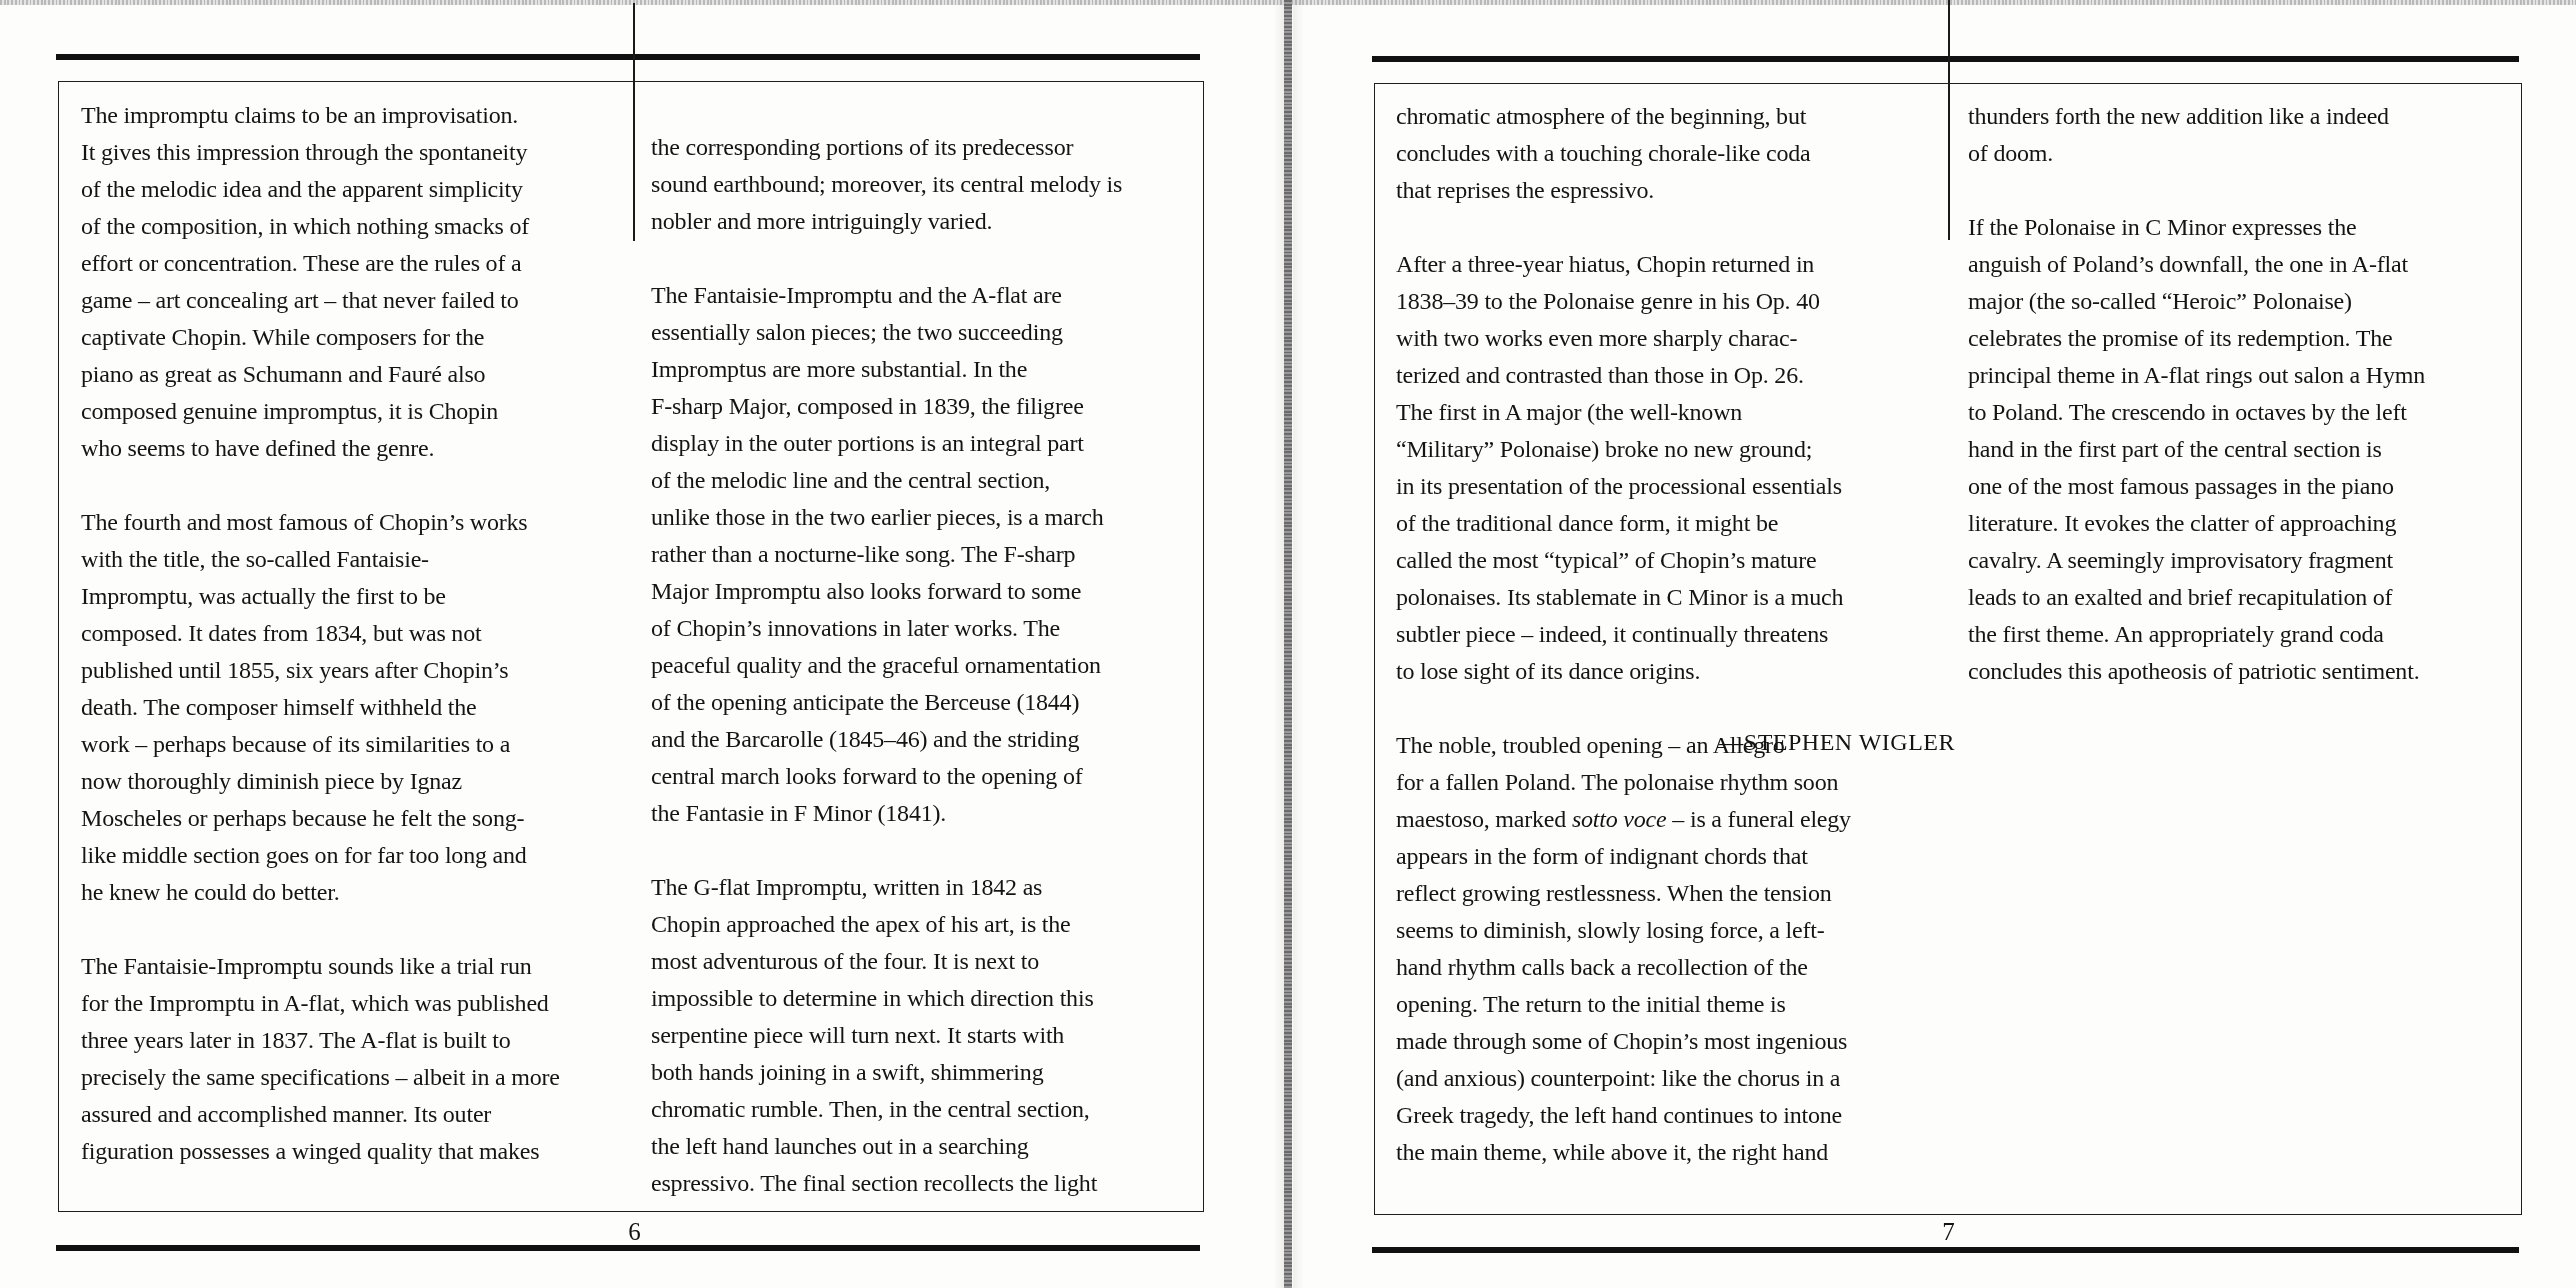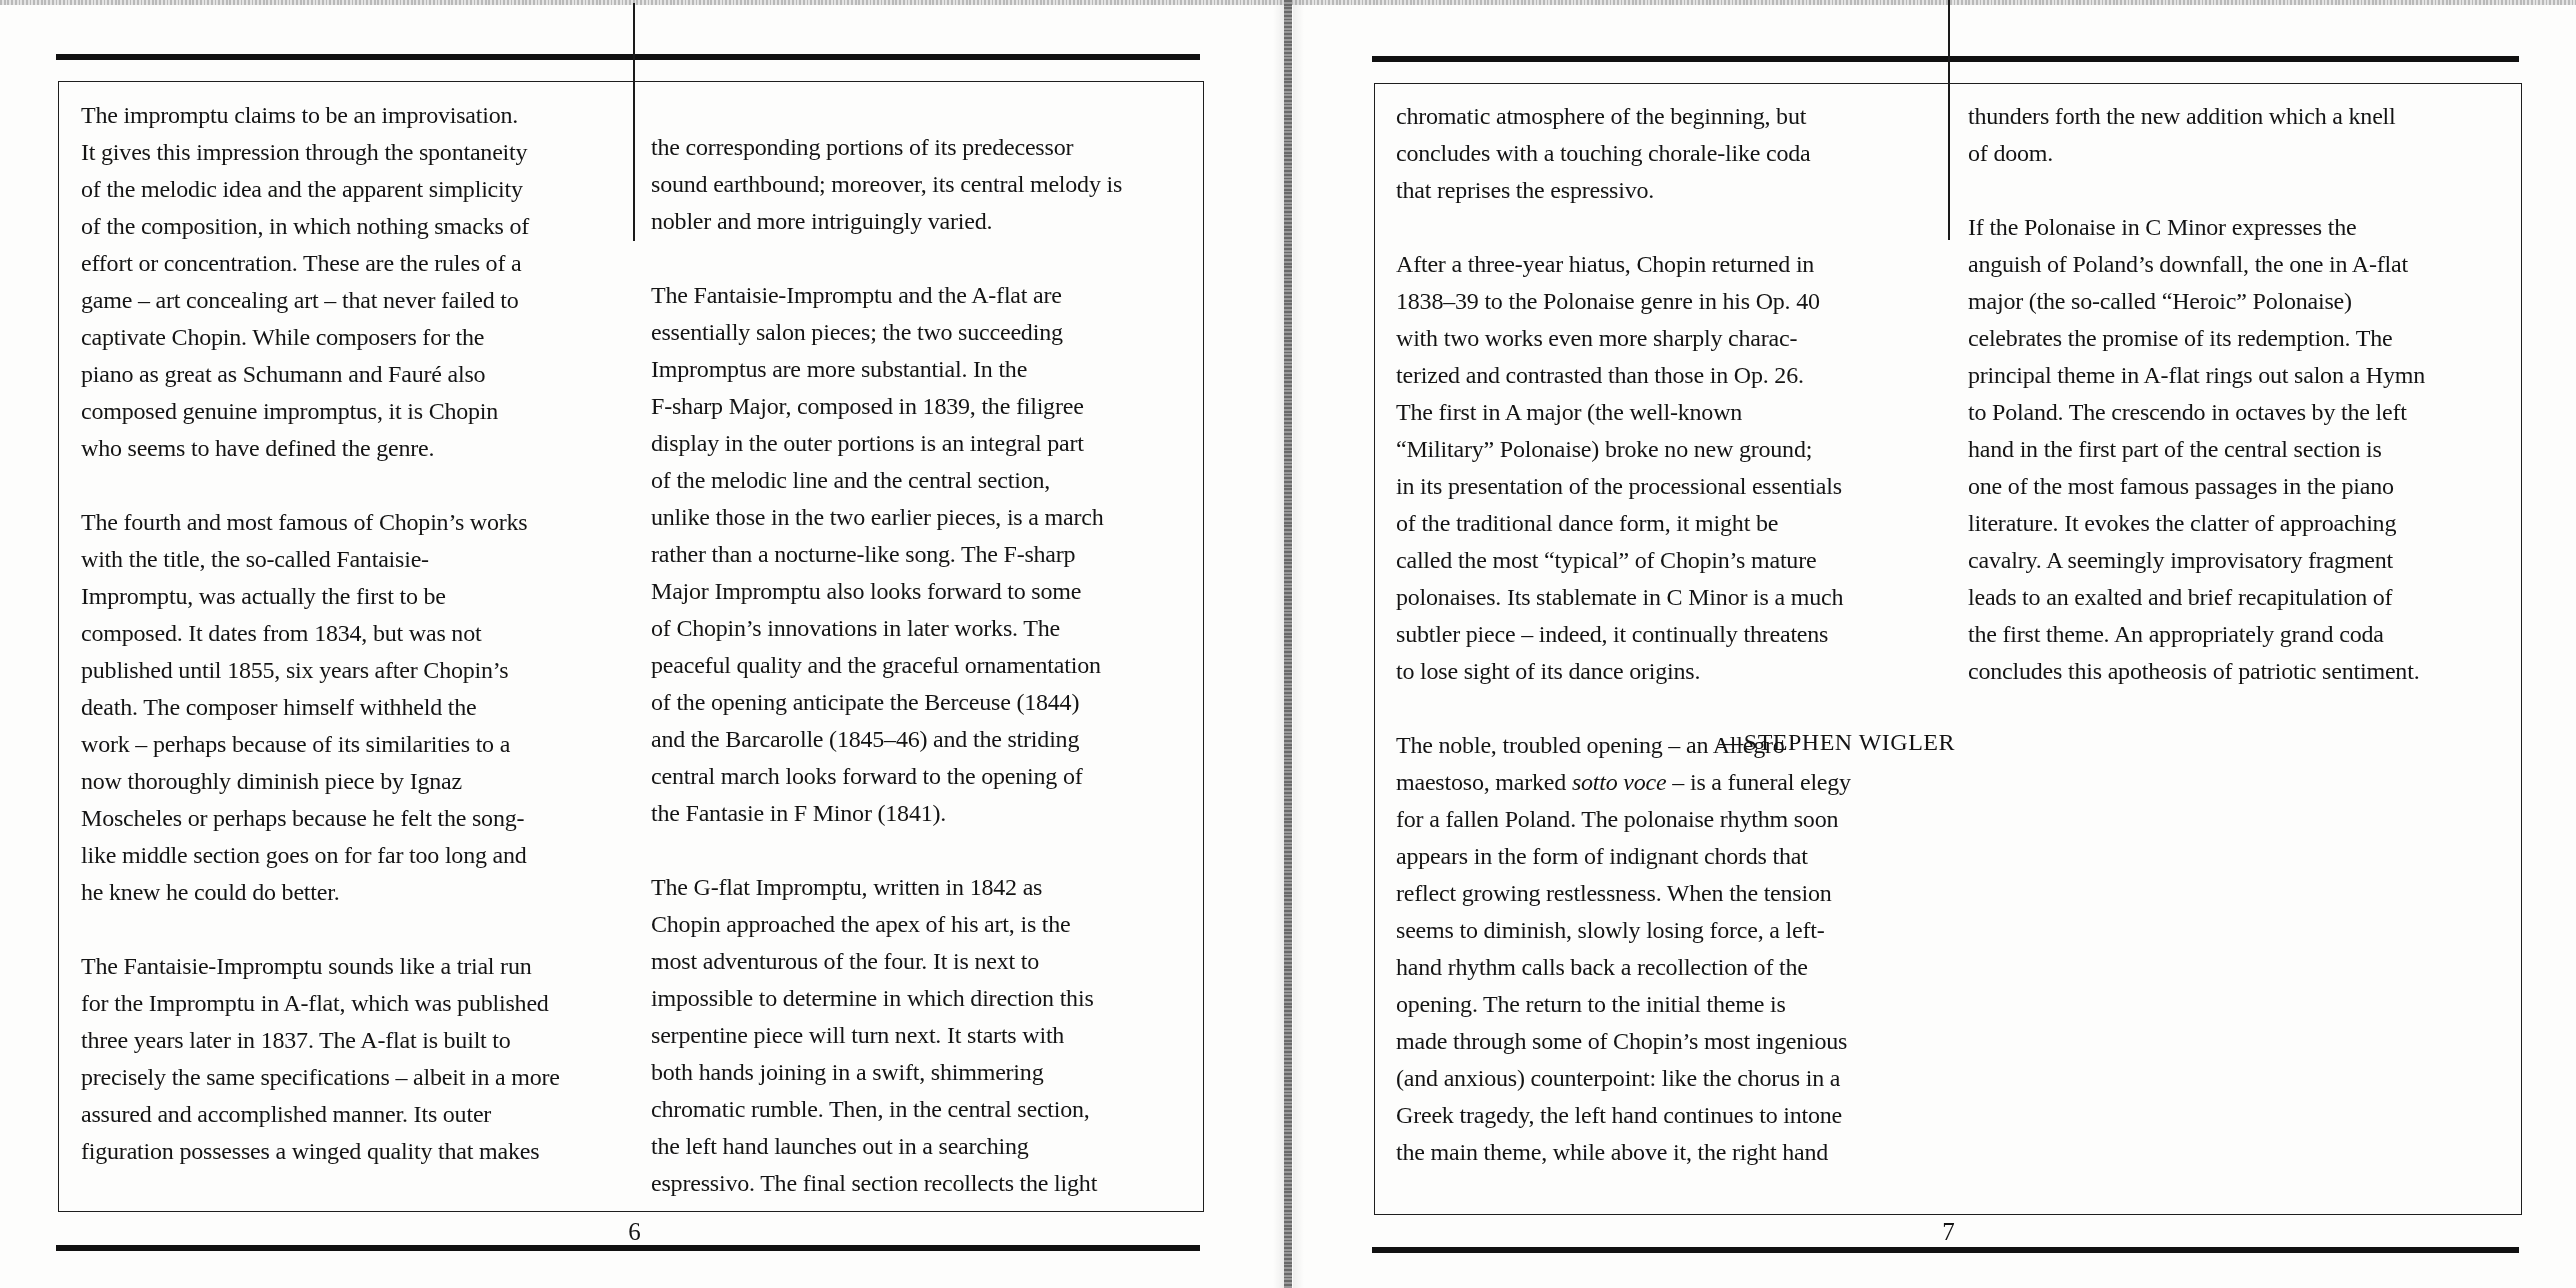--- a/index.html
+++ b/index.html
@@ -159,36 +159,36 @@
         <span class="line">in its presentation of the processional essentials</span>
         <span class="line">of the traditional dance form, it might be</span>
         <span class="line">called the most “typical” of Chopin’s mature</span>
         <span class="line">polonaises. Its stablemate in C Minor is a much</span>
         <span class="line">subtler piece – indeed, it continually threatens</span>
         <span class="line">to lose sight of its dance origins.</span>
       </div>
       <span class="gap"></span>
       <div>
         <span class="line">The noble, troubled opening – an Allegro</span>
+        <span class="line">for a fallen Poland. The polonaise rhythm soon</span>
         <span class="line">maestoso, marked <em>sotto voce</em> – is a funeral elegy</span>
-        <span class="line">for a fallen Poland. The polonaise rhythm soon</span>
         <span class="line">appears in the form of indignant chords that</span>
         <span class="line">reflect growing restlessness. When the tension</span>
         <span class="line">seems to diminish, slowly losing force, a left-</span>
         <span class="line">hand rhythm calls back a recollection of the</span>
         <span class="line">opening. The return to the initial theme is</span>
         <span class="line">made through some of Chopin’s most ingenious</span>
         <span class="line">(and anxious) counterpoint: like the chorus in a</span>
         <span class="line">Greek tragedy, the left hand continues to intone</span>
         <span class="line">the main theme, while above it, the right hand</span>
       </div>
     </div>
   <div class="col" style="left:1968px;top:98px;">
       <div>
-        <span class="line">thunders forth the new addition which a knell</span>
+        <span class="line">thunders forth the new addition like a indeed</span>
         <span class="line">of doom.</span>
       </div>
       <span class="gap"></span>
       <div>
         <span class="line">If the Polonaise in C Minor expresses the</span>
         <span class="line">anguish of Poland’s downfall, the one in A-flat</span>
         <span class="line">major (the so-called “Heroic” Polonaise)</span>
         <span class="line">celebrates the promise of its redemption. The</span>
         <span class="line">principal theme in A-flat rings out salon a Hymn</span>
         <span class="line">to Poland. The crescendo in octaves by the left</span>

